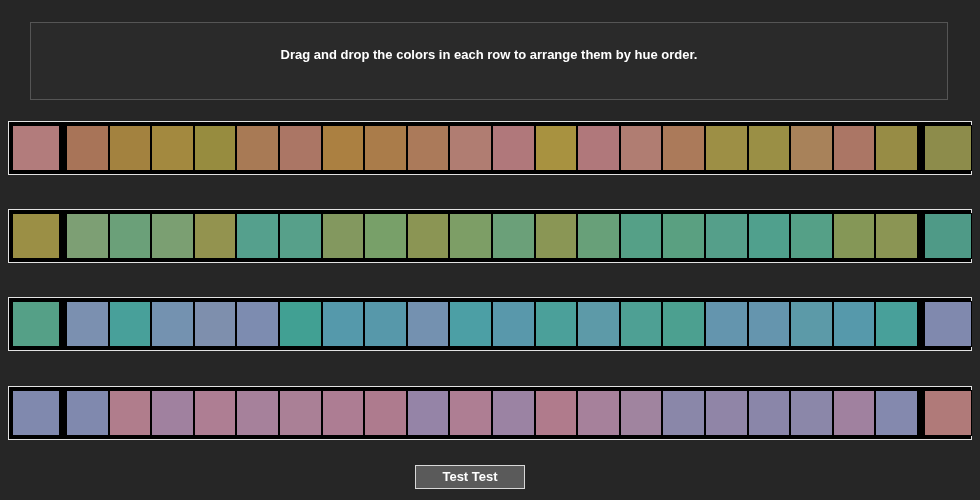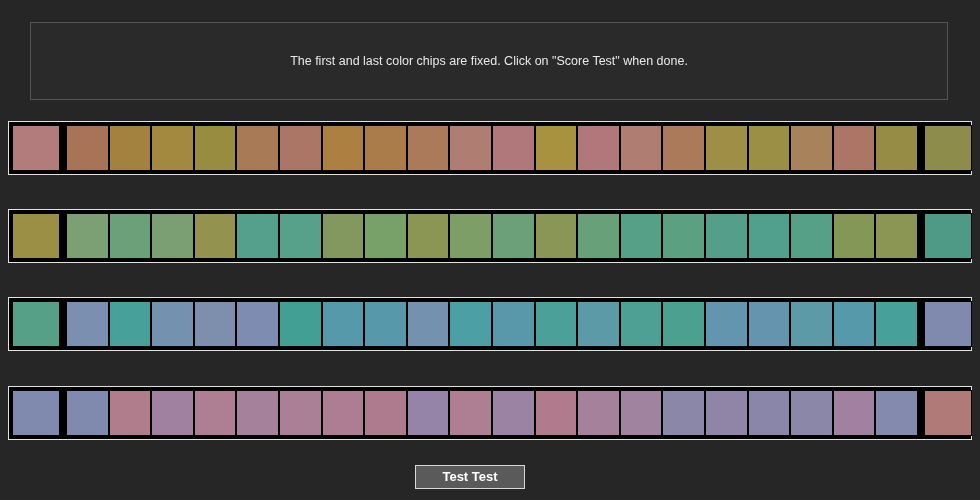--- a/index.html
+++ b/index.html
@@ -99,21 +99,21 @@
     line-height: 22px;
     text-align: center;
     padding: 0;
     cursor: pointer;
   }
 </style>
 </head>
 <body>
 
 <div id="instruction-panel">
-  <div id="instruction-secondary">The first and last color chips are fixed. Click on "Score Test" when done.</div>
+  <div id="instruction-primary">Drag and drop the colors in each row to arrange them by hue order.</div>
 </div>
 
 <div class="hue-row" id="hue-row-1">
     <div class="chip chip-fixed chip-fixed-first" style="background: rgb(178, 124, 124);"></div>
     <div class="chip chip-movable" style="background: rgb(168, 116, 88);"></div>
     <div class="chip chip-movable" style="background: rgb(163, 130, 63);"></div>
     <div class="chip chip-movable" style="background: rgb(163, 137, 63);"></div>
     <div class="chip chip-movable" style="background: rgb(151, 140, 63);"></div>
     <div class="chip chip-movable" style="background: rgb(168, 122, 85);"></div>
     <div class="chip chip-movable" style="background: rgb(171, 118, 101);"></div>

